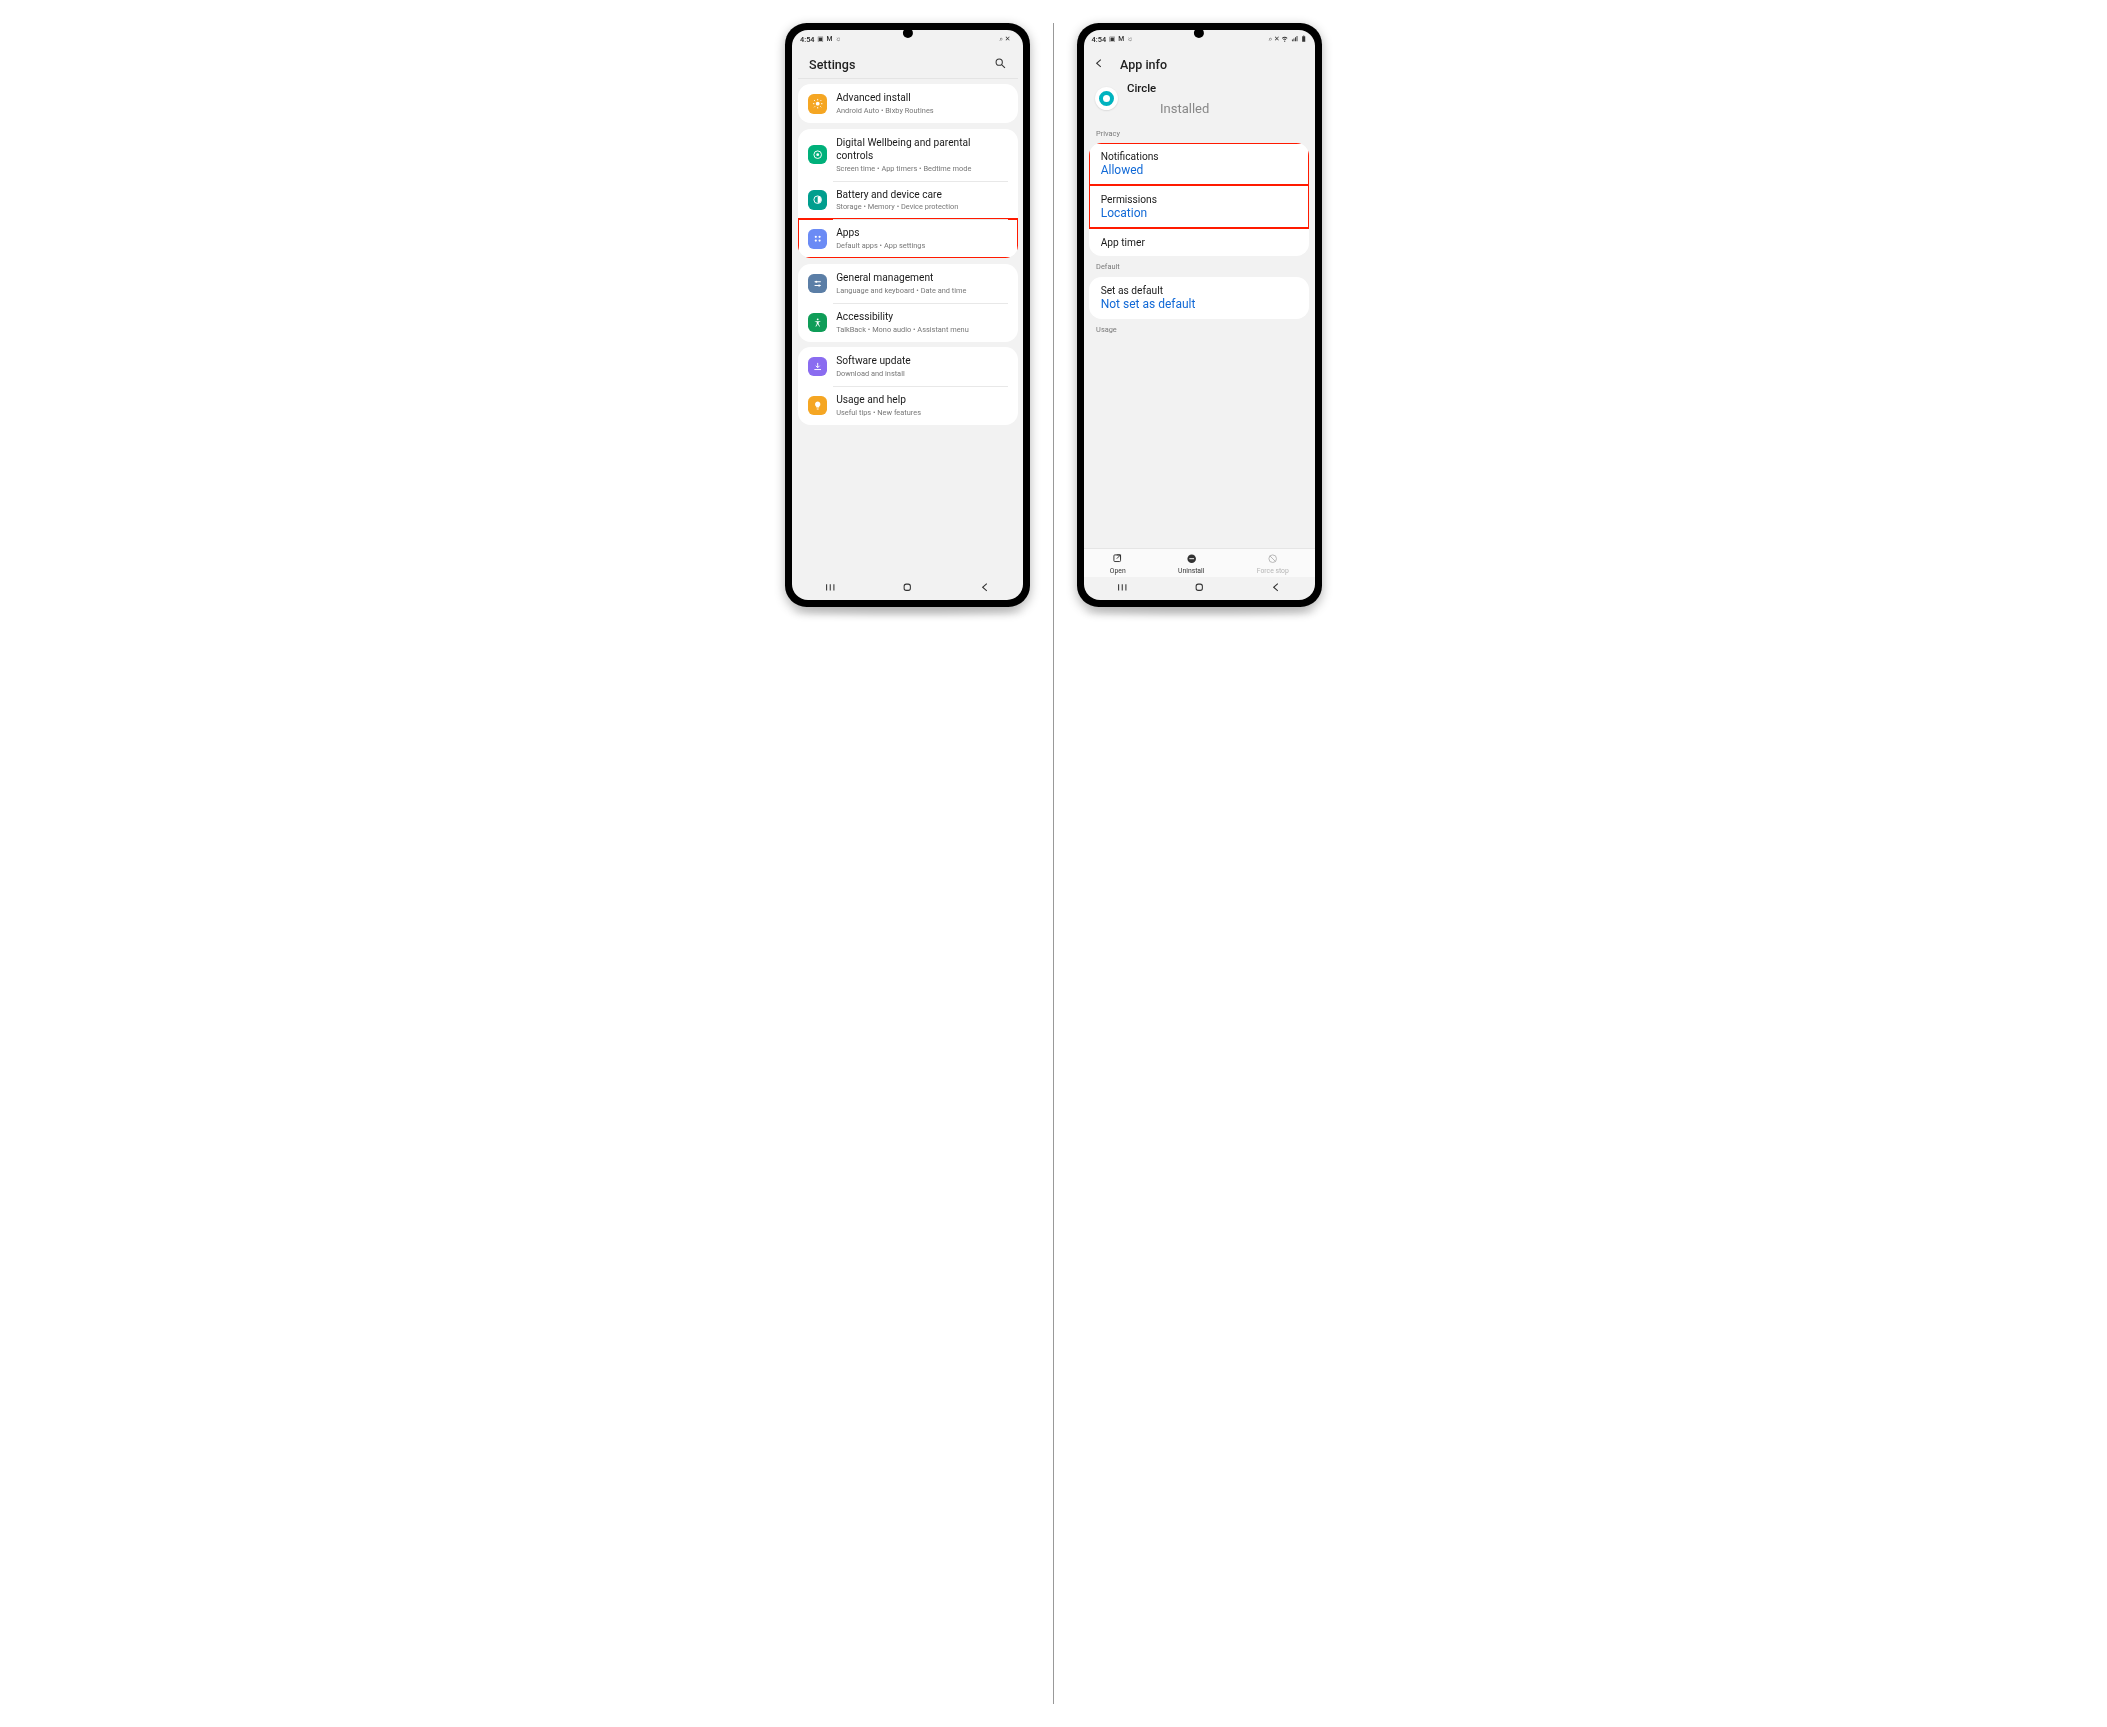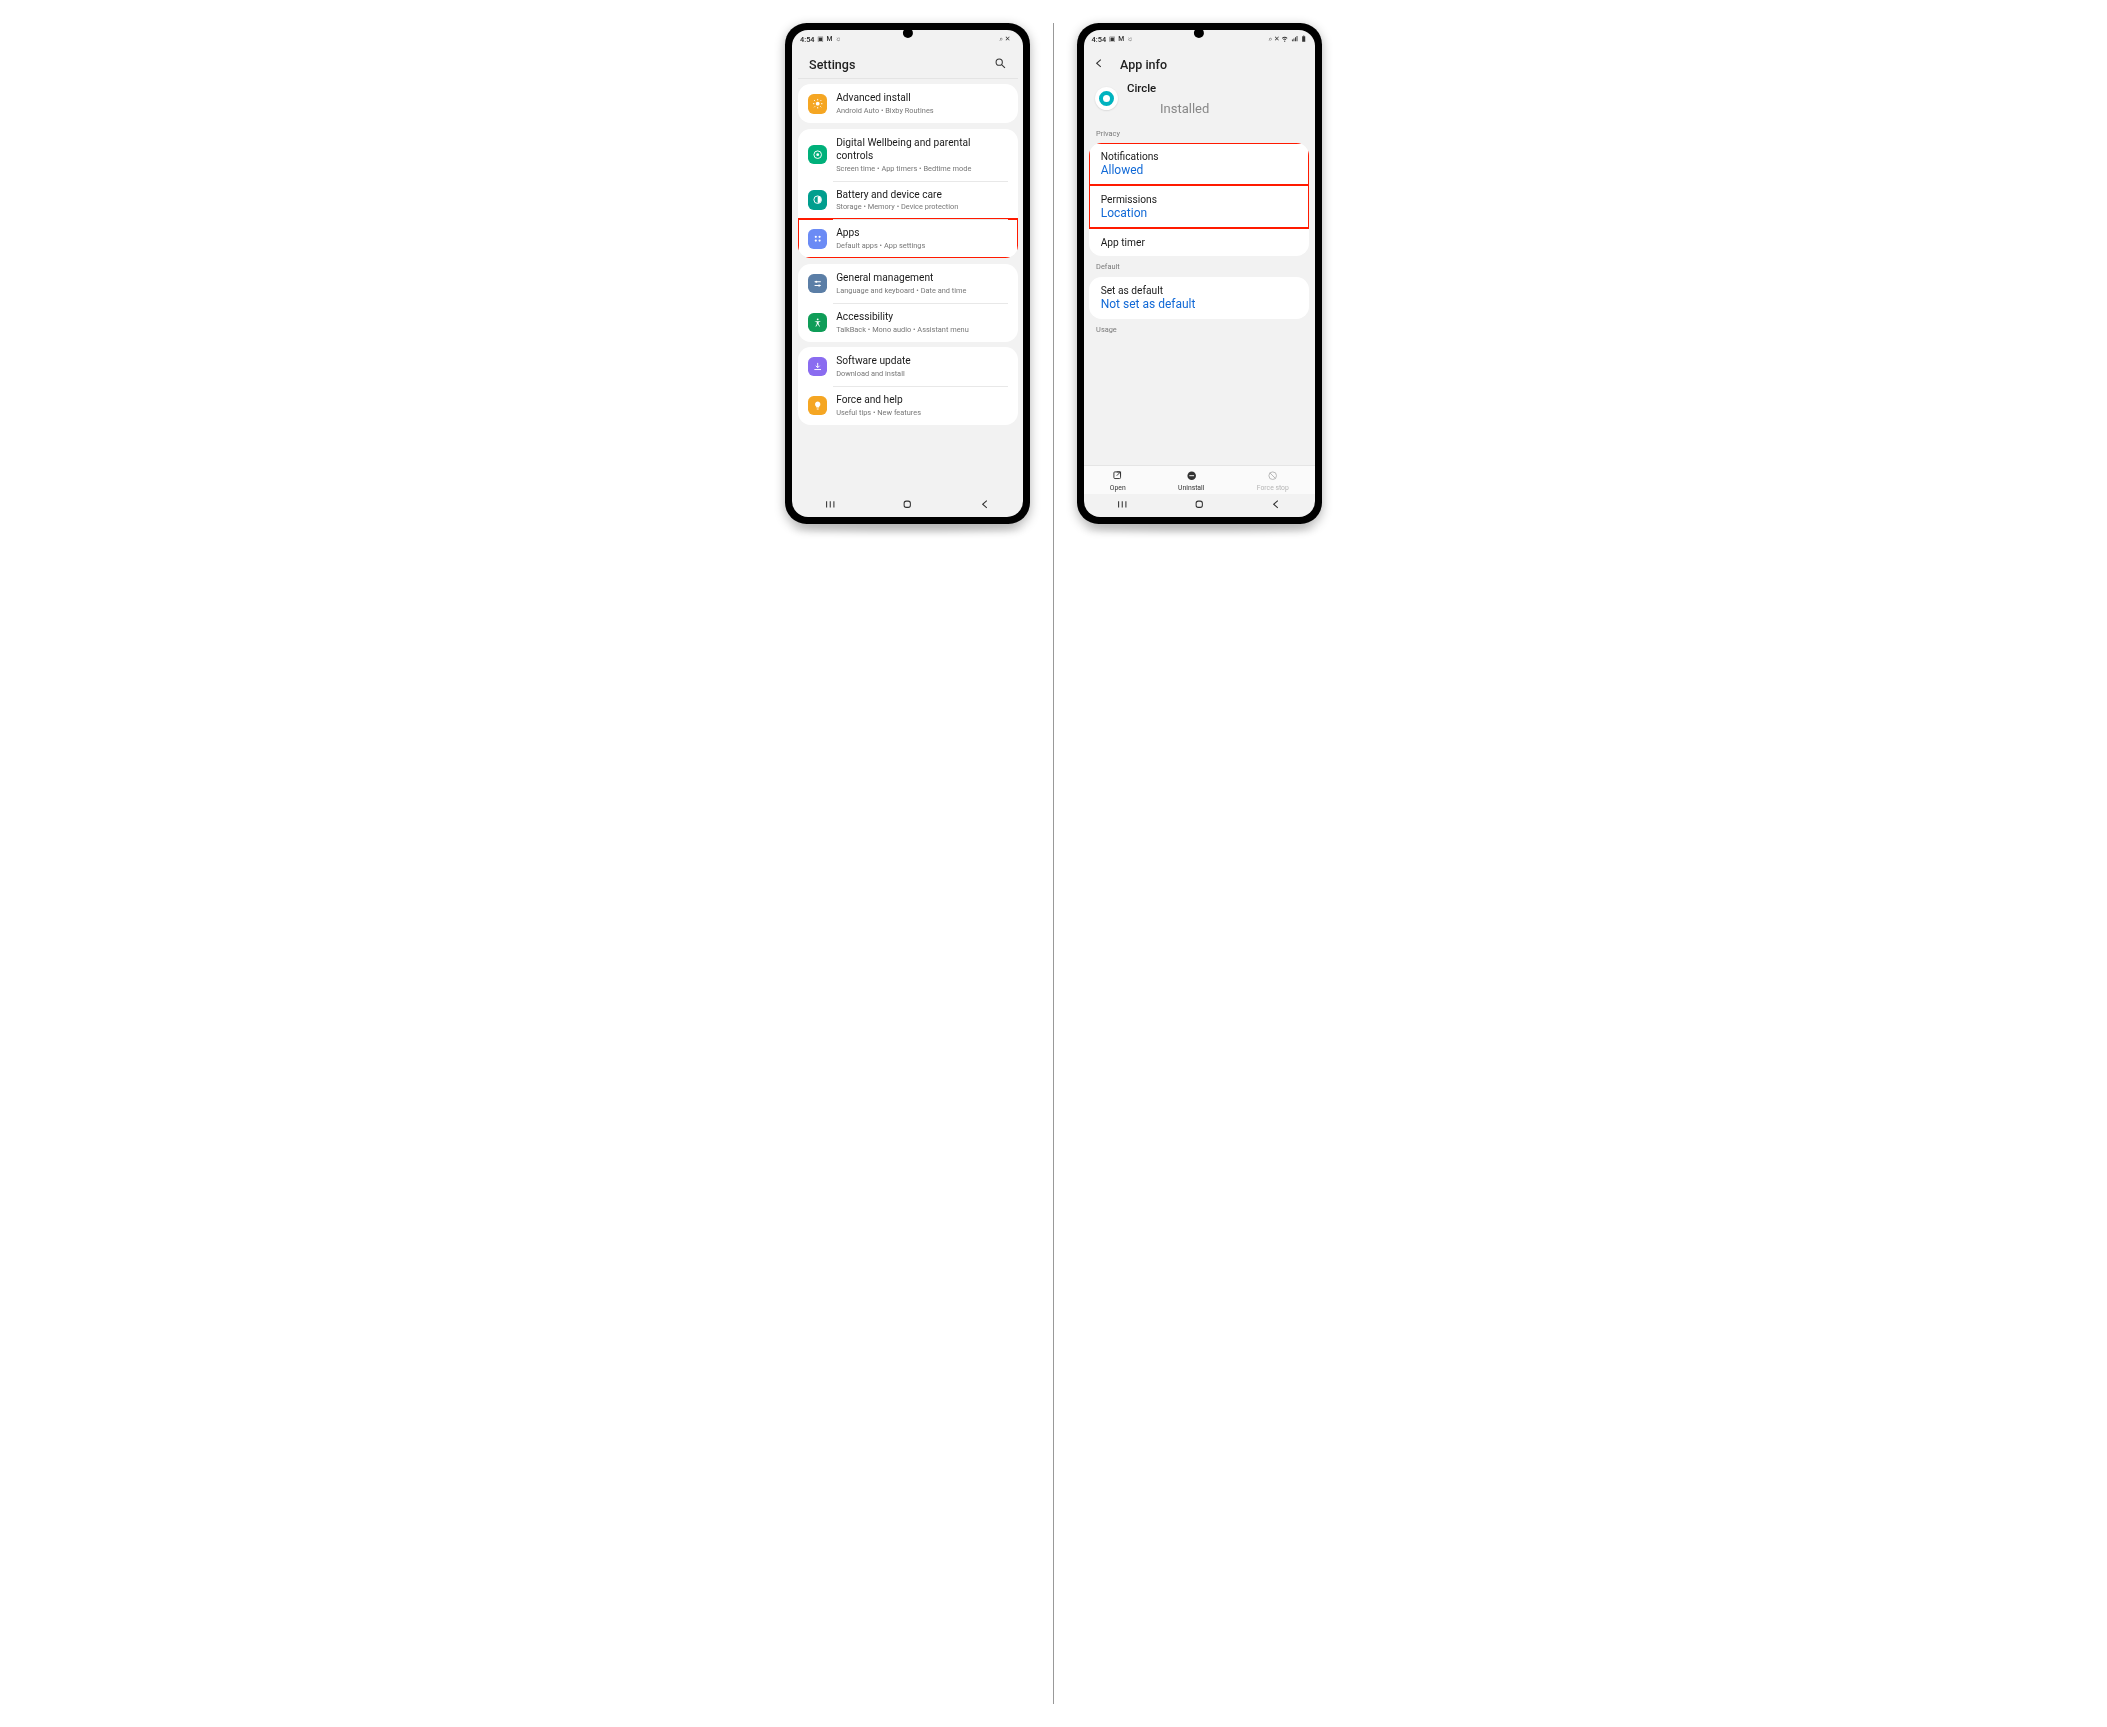--- a/index.html
+++ b/index.html
@@ -13,21 +13,21 @@
     min-height: 100vh;
   }
   .divider-vert {
     width: 0.6px;
     background: #999;
     align-self: stretch;
   }
   .phone-wrap { display:flex; flex-direction:column; align-items:center;}
   .phone {
     width: 245px;
-    height: 501px;
+    height: 584px;
     background: #000;
     border-radius: 21.6px;
     padding: 6.8px;
     position: relative;
     box-shadow: 0 3.4px 10.2px rgba(0,0,0,0.3);
   }
   .phone::after{
     content:"";
     position:absolute;
     bottom:-8px; left:6.8px; right:6.8px; height:8px;
@@ -299,21 +299,21 @@
           </div>
         </div>
         <div class="row">
           <div class="row-icon" style="background:#f5a623">
             <svg viewBox="0 0 24 24">
                   <path d="M12 3a6 6 0 00-3 11v2h6v-2a6 6 0 00-3-11z" fill="#fff"></path>
                   <rect x="10" y="18" width="4" height="2" fill="#fff"></rect>
                 </svg>
           </div>
           <div class="row-text">
-            <div class="title">Force and help</div>
+            <div class="title">Usage and help</div>
             <div class="sub">Useful tips  •  New features</div>
           </div>
         </div>
       </div>
     </div>
 
     <div class="nav-bar">
       <span class="nav-ico"><svg width="12.5" height="12.5" viewBox="0 0 24 24">
               <line x1="5" y1="6" x2="5" y2="18" stroke="#333" stroke-width="2"></line>
               <line x1="12" y1="6" x2="12" y2="18" stroke="#333" stroke-width="2"></line>

